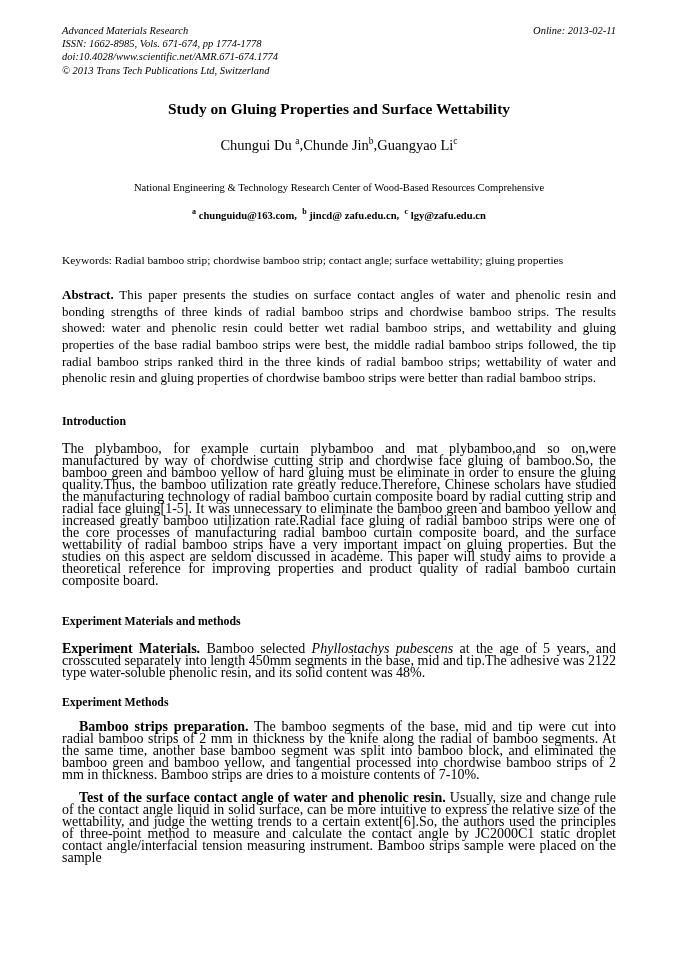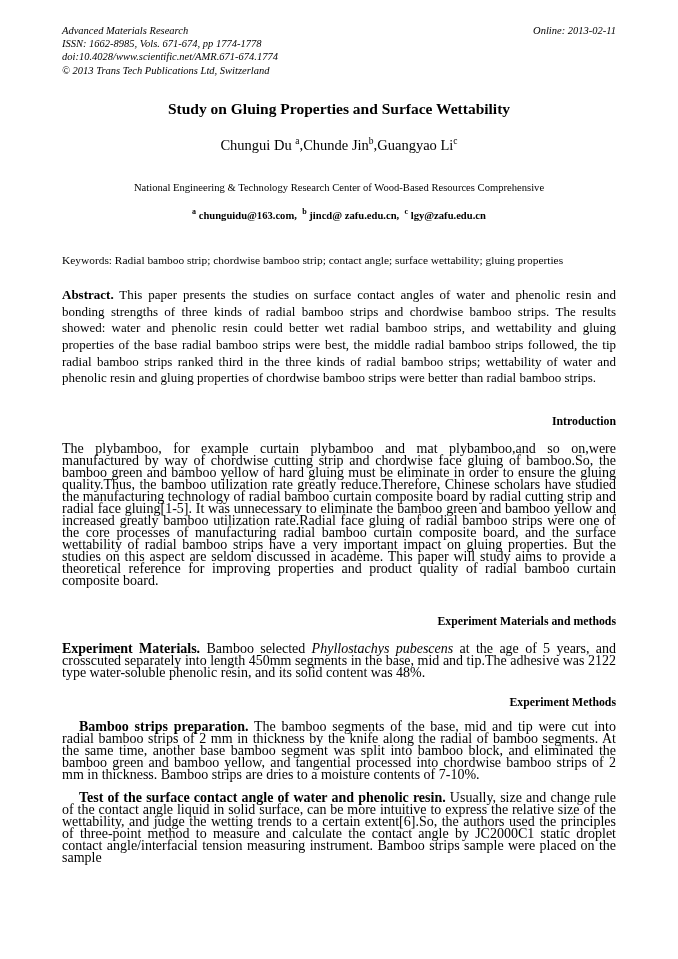--- a/index.html
+++ b/index.html
@@ -88,21 +88,20 @@
     font-size: 13px;
     line-height: 16.6px;
     text-align: justify;
   }
   .abstract b { font-weight: bold; }
   h2.sec {
     font-size: 11.8px;
     font-weight: bold;
     margin: 27px 0 0 0;
     line-height: 15px;
-    text-align: right;
   }
   p.para {
     font-size: 14px;
     line-height: 12px;
     text-align: justify;
     margin: 14px 0 0 0;
   }
   p.tight {
     margin-top: 11px;
   }

